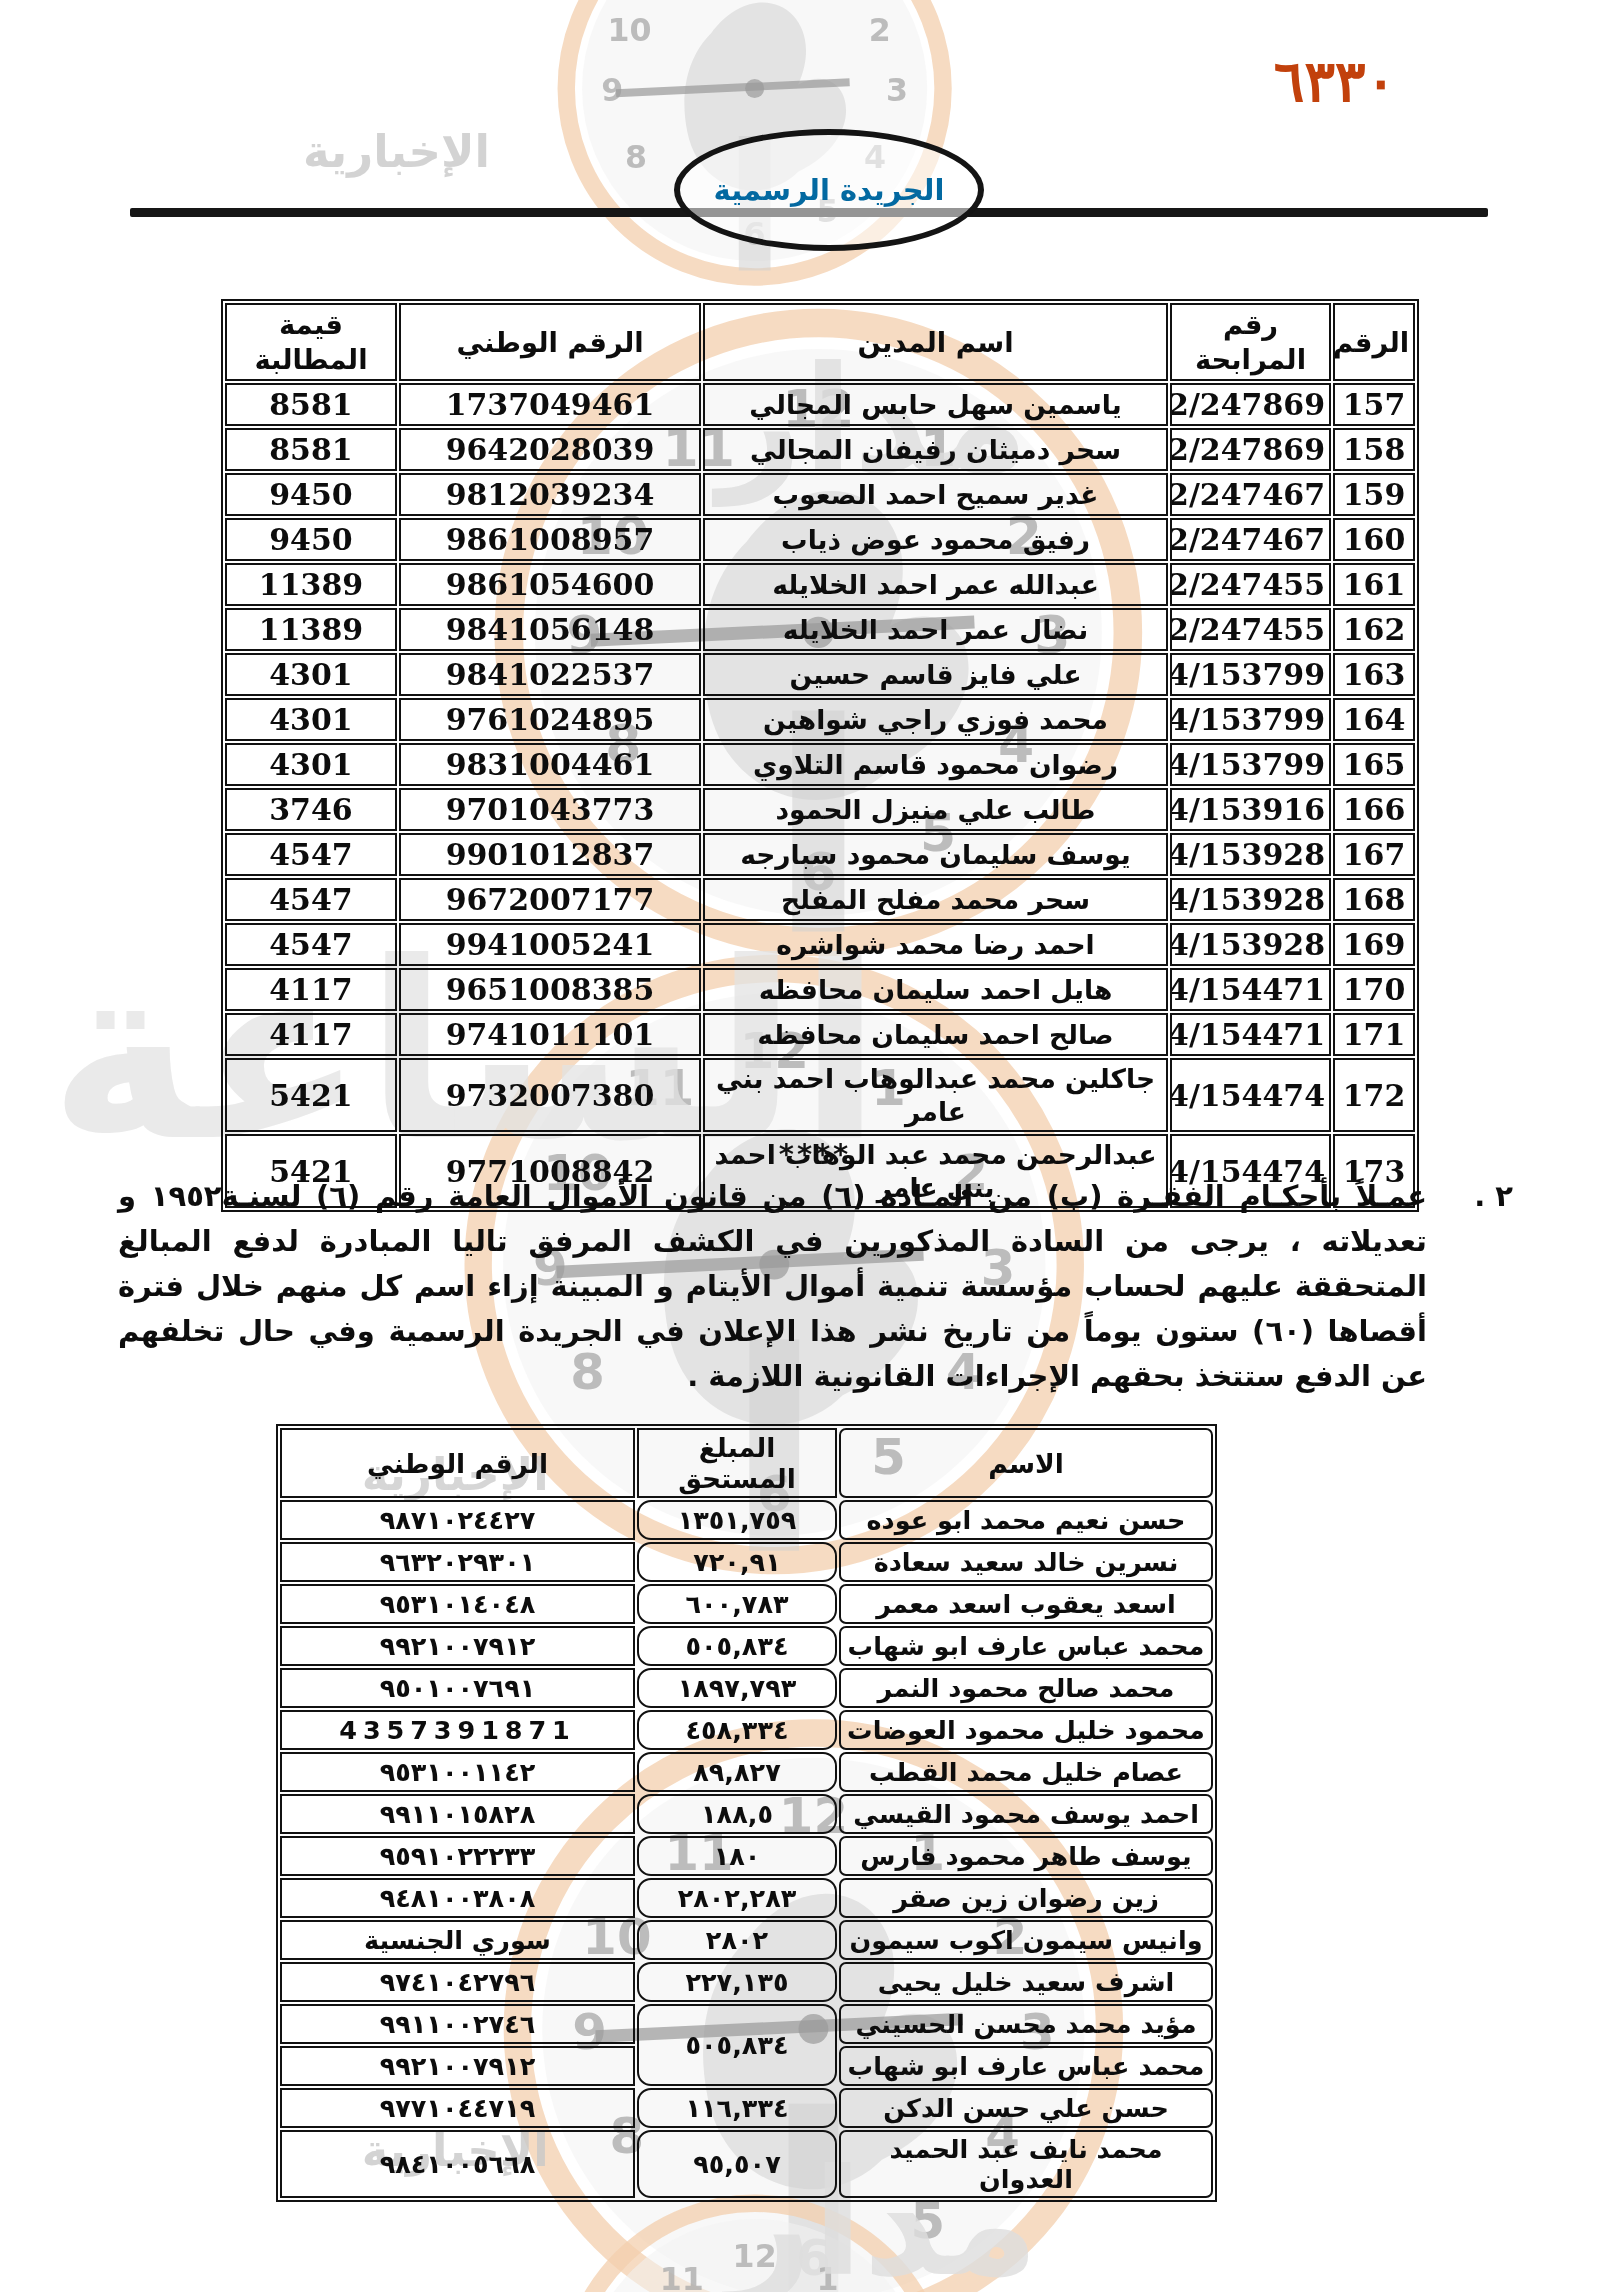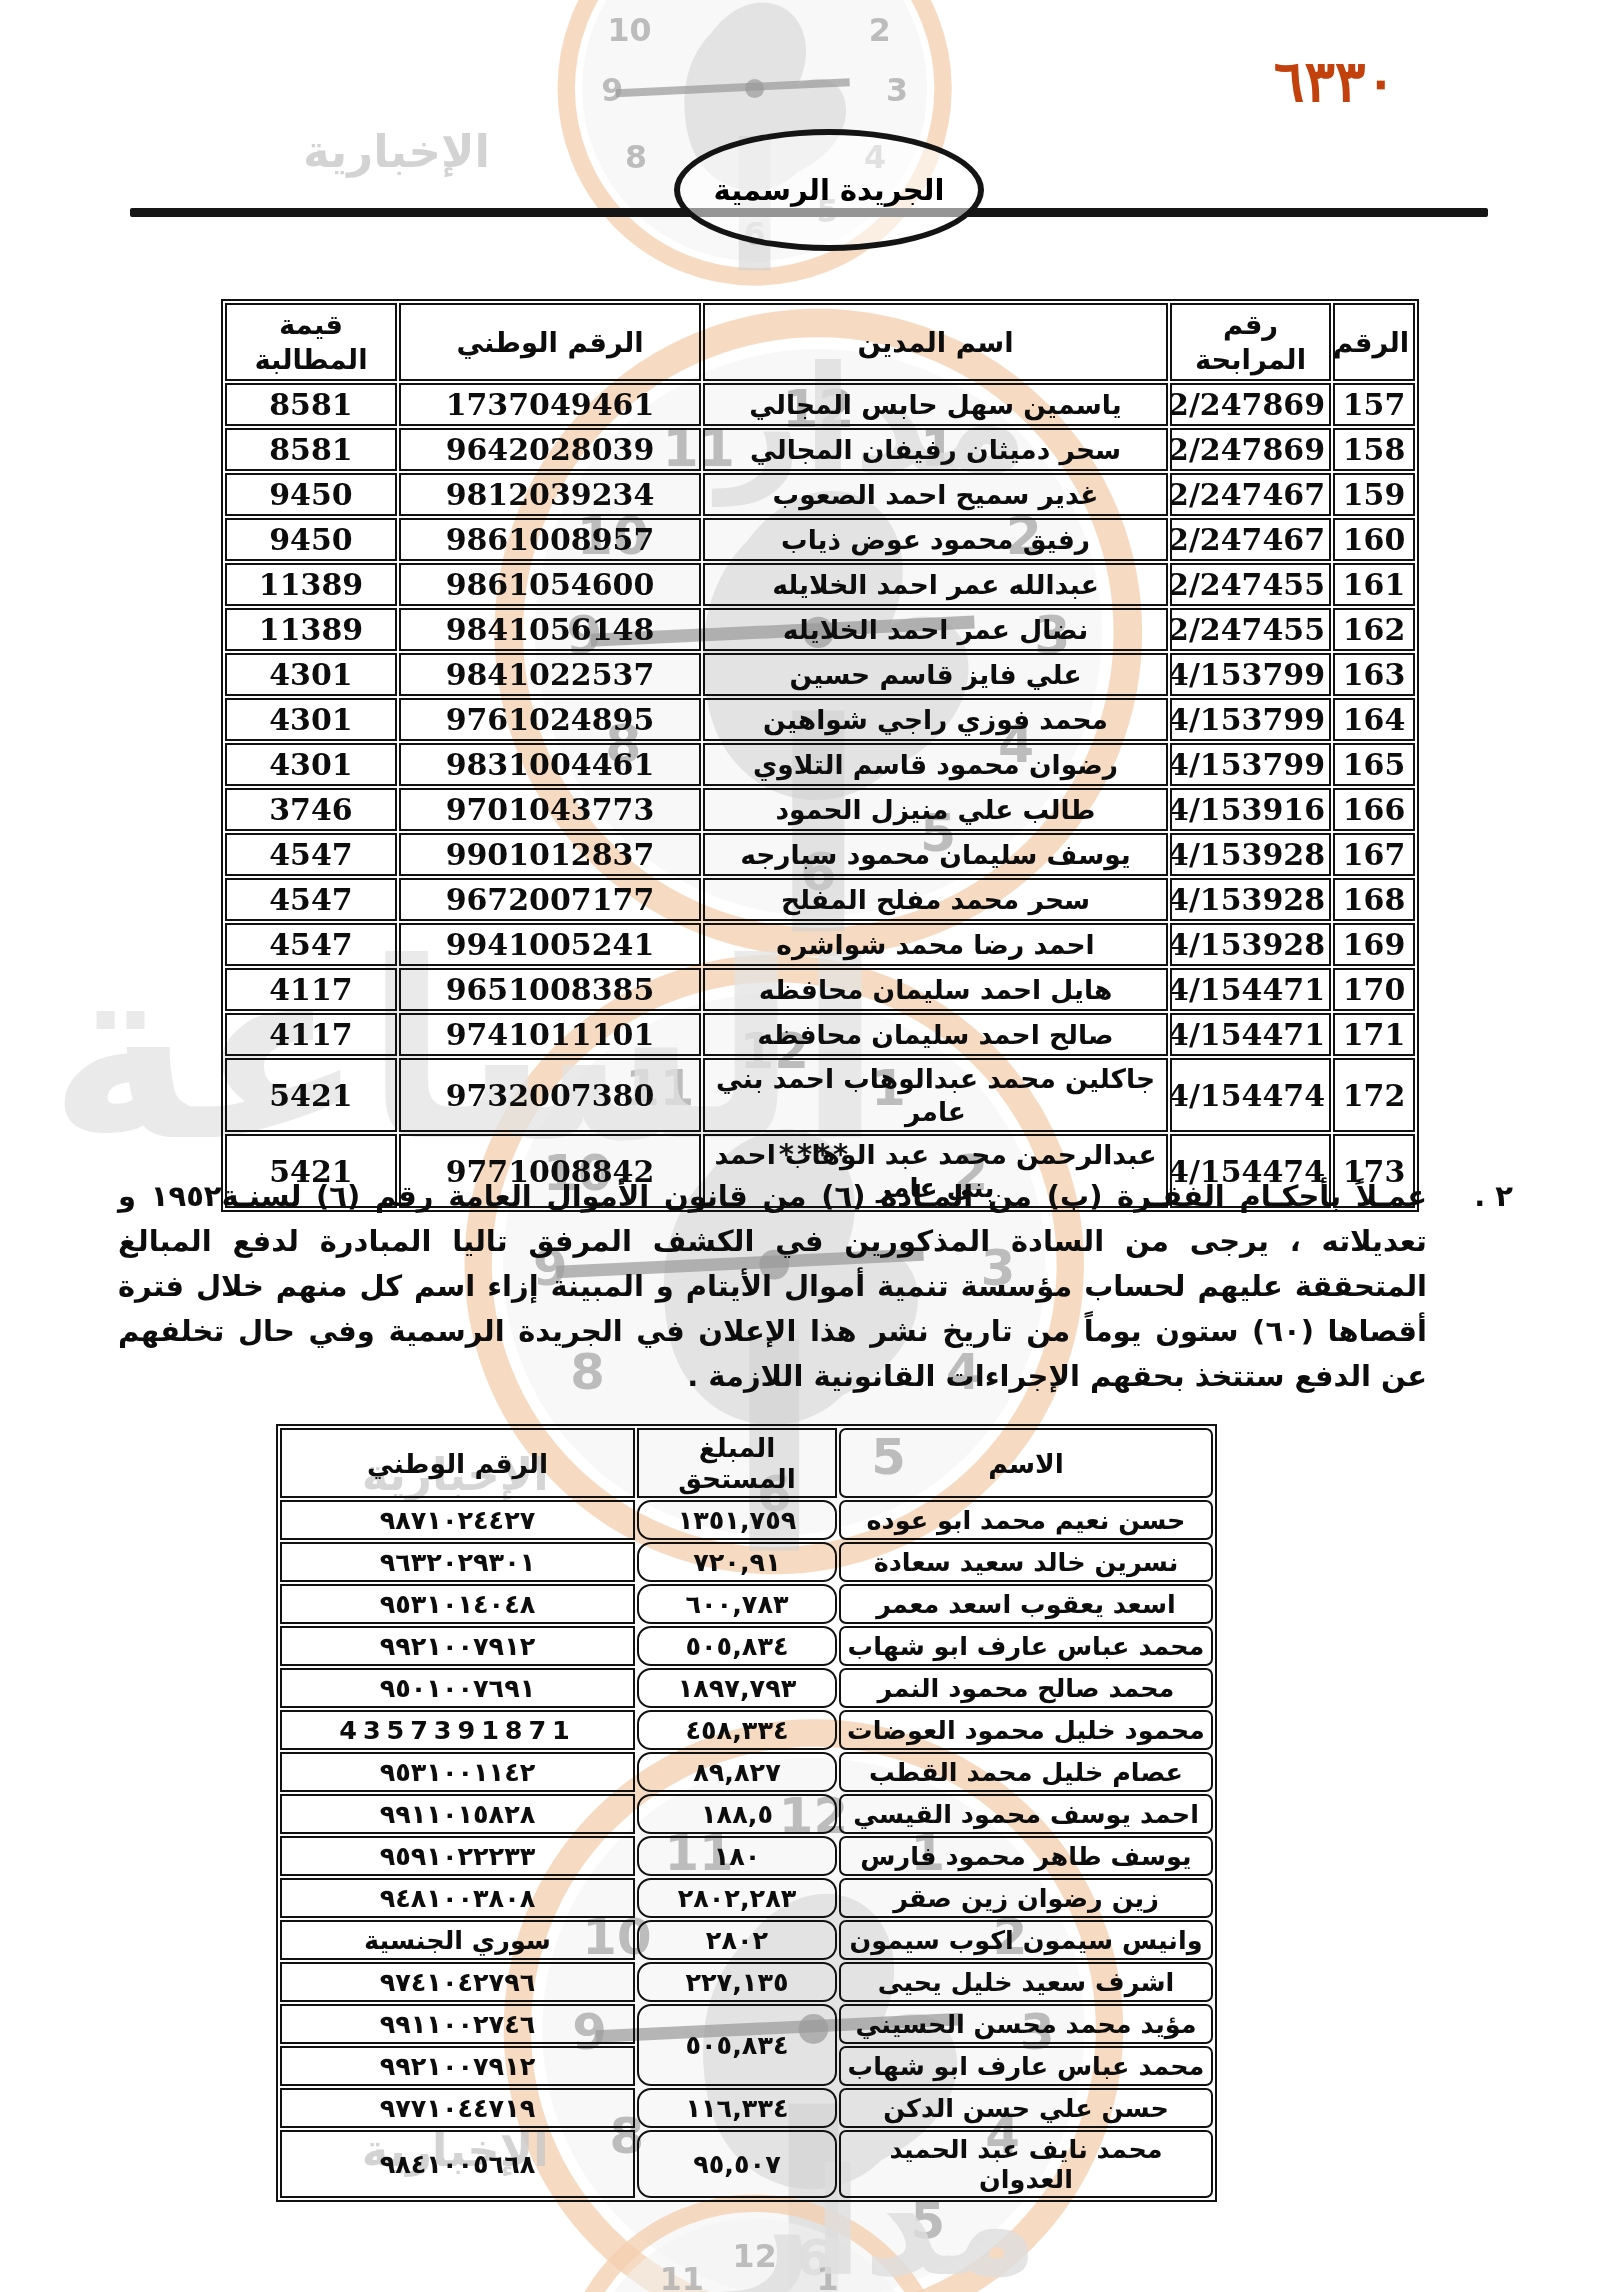--- a/index.html
+++ b/index.html
@@ -26,21 +26,21 @@
     position:absolute;top:208px;left:130px;width:1358px;height:8.8px;
     background:#161616;z-index:1;border-radius:2px;
   }
   .seal{
     position:absolute;top:129px;left:674px;width:310px;height:122px;
     border:6.9px solid #141414;border-radius:50%;
     background:rgba(255,255,255,0.55);
     display:flex;align-items:center;justify-content:center;
     z-index:2;box-sizing:border-box;
   }
-  .seal span{font-size:29px;font-weight:bold;color:#000000;}
+  .seal span{font-size:29px;font-weight:bold;color:#0369a1;}
   
   table.gz{
     border-collapse:separate;border-spacing:2px;
     border:2.9px solid #111;
     background:transparent;z-index:1;position:absolute;
     table-layout:fixed;
   }
   table.gz th,table.gz td{
     border:2px solid #111;
     text-align:center;vertical-align:middle;

